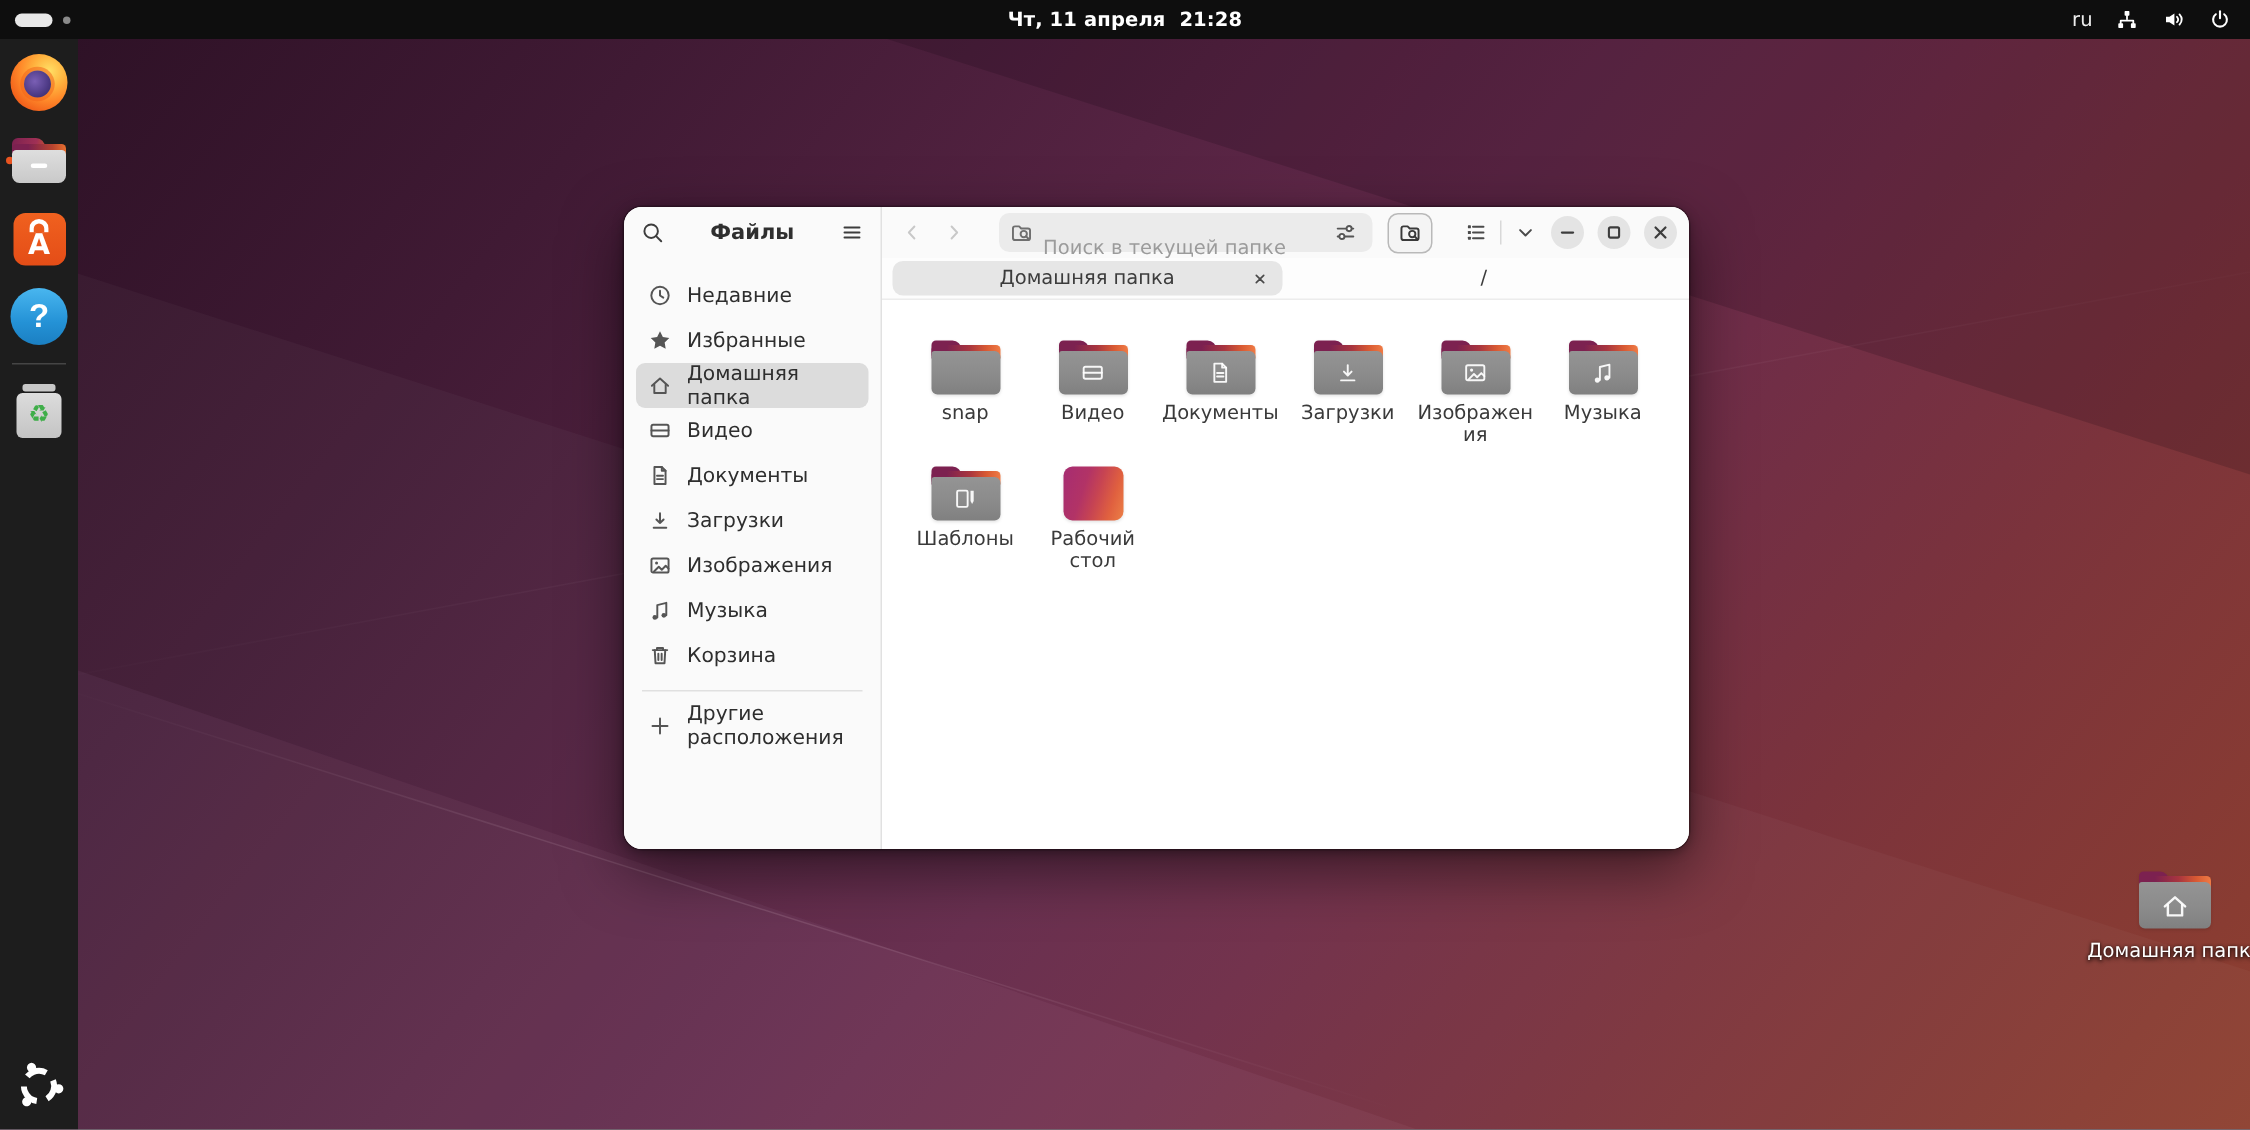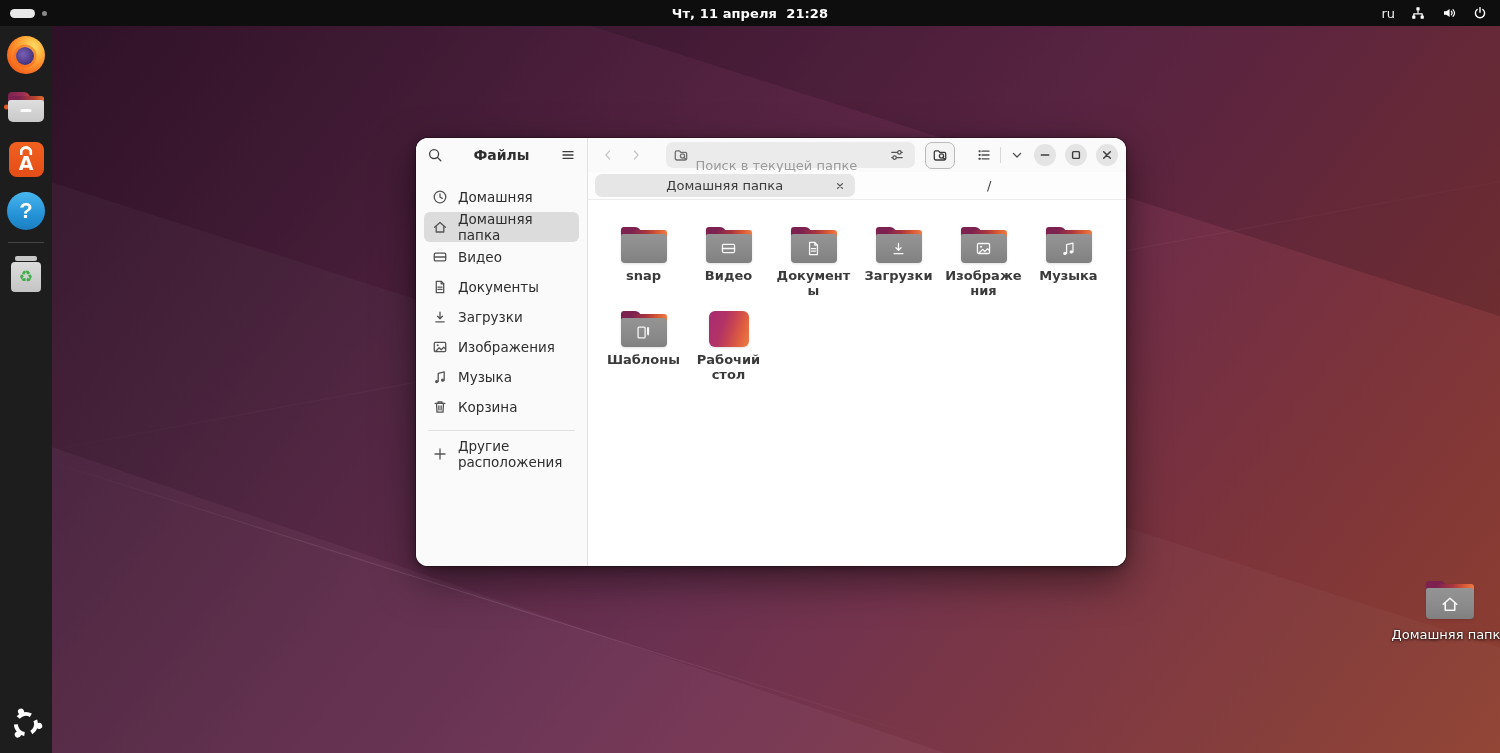--- a/index.html
+++ b/index.html
@@ -78,21 +78,21 @@
   .v-div { width:1px; height:16px; background:#d8d8d8; margin:0 3px; }
   .win-controls { margin-left:auto; display:flex; align-items:center; gap:9px; }
   .wc-btn { width:22px; height:22px; border-radius:50%; border:none; background:#e4e4e4; color:#3c3c3c; display:flex; align-items:center; justify-content:center; cursor:pointer; }
 
   .tabbar { height:28px; background:#fdfdfd; border-bottom:1px solid #ececec; display:flex; align-items:stretch; padding:0 7px; gap:5px; flex:none; }
   .tab { flex:1; display:flex; align-items:center; justify-content:center; position:relative; font-size:13px; color:#3c3c3c; border-radius:7px; margin:2px 0; cursor:pointer; }
   .tab.active { background:#e6e6e6; }
   .tab-close { position:absolute; right:6px; top:50%; transform:translateY(-50%); width:18px; height:18px; border:none; background:transparent; border-radius:4px; color:#4a4a4a; display:flex; align-items:center; justify-content:center; cursor:pointer; }
 
   .content { flex:1; background:#fff; overflow:hidden; }
-  .grid { display:grid; grid-template-columns:repeat(6,85px); padding:26px 4px 0 13px;font-weight:bold; }
+  .grid { display:grid; grid-template-columns:repeat(6,85px); padding:26px 4px 0 13px; }
   .cell { min-height:84px; display:flex; flex-direction:column; align-items:center; cursor:pointer; border-radius:8px; padding-top:1px; }
   .cell .lab { margin-top:6px; font-size:13px; color:#3a3a3a; text-align:center; line-height:1.12; max-width:78px; overflow-wrap:anywhere; }
 
   
   .folder { position:relative; width:46px; height:36px; flex:none; filter:drop-shadow(0 1px 1px rgba(0,0,0,.12)); }
   .folder .tabf { position:absolute; top:0; left:0; width:20px; height:10px; border-radius:3px 6px 0 0; background:#7c2150; }
   .folder .strip { position:absolute; top:3px; left:0; right:0; height:9px; border-radius:3px 3px 0 0; background:linear-gradient(90deg,#7c2150 22%,#a8353f 55%,#d95a33 80%,#ef7b45 100%); }
   .folder .bodyf { position:absolute; top:7px; left:0; right:0; bottom:0; border-radius:2px 4px 4px 4px; background:linear-gradient(180deg,#949494,#8b8b8b 55%,#808080); }
   .folder .emb { position:absolute; left:0; right:0; top:7px; bottom:0; display:flex; align-items:center; justify-content:center; color:rgba(255,255,255,.93); }
   .deskicon { width:40px; height:36px; border-radius:6px; flex:none; margin-top:0;
@@ -226,21 +226,29 @@
           </button>
       </div>
       <ul class="sb-list" id="sidebar-list">
           <li class="sb-item">
             <span class="sbi">
               <svg viewBox="0 0 16 16" width="16" height="16" fill="none" stroke="currentColor" stroke-width="1.3" stroke-linecap="round" stroke-linejoin="round">
                 <circle cx="8" cy="8" r="5.8"></circle>
                 <path d="M8 4.8V8l2.2 1.4"></path>
               </svg>
             </span>
-            <span>Домашняя</span>
+            <span>Недавние</span>
+          </li>
+          <li class="sb-item">
+            <span class="sbi">
+              <svg viewBox="0 0 16 16" width="16" height="16" fill="none" stroke="currentColor" stroke-width="1.3" stroke-linecap="round" stroke-linejoin="round">
+                <path fill="currentColor" stroke="none" d="M8 1.8l1.9 3.9 4.3.6-3.1 3 .7 4.2L8 11.5l-3.8 2 .7-4.2-3.1-3 4.3-.6z"></path>
+              </svg>
+            </span>
+            <span>Избранные</span>
           </li>
           <li class="sb-item selected">
             <span class="sbi">
               <svg viewBox="0 0 16 16" width="16" height="16" fill="none" stroke="currentColor" stroke-width="1.3" stroke-linecap="round" stroke-linejoin="round">
                 <path d="M2.6 8.2 8 3.4l5.4 4.8"></path>
                 <path d="M4.2 7.4V13h7.6V7.4"></path>
               </svg>
             </span>
             <span>Домашняя папка</span>
           </li>

